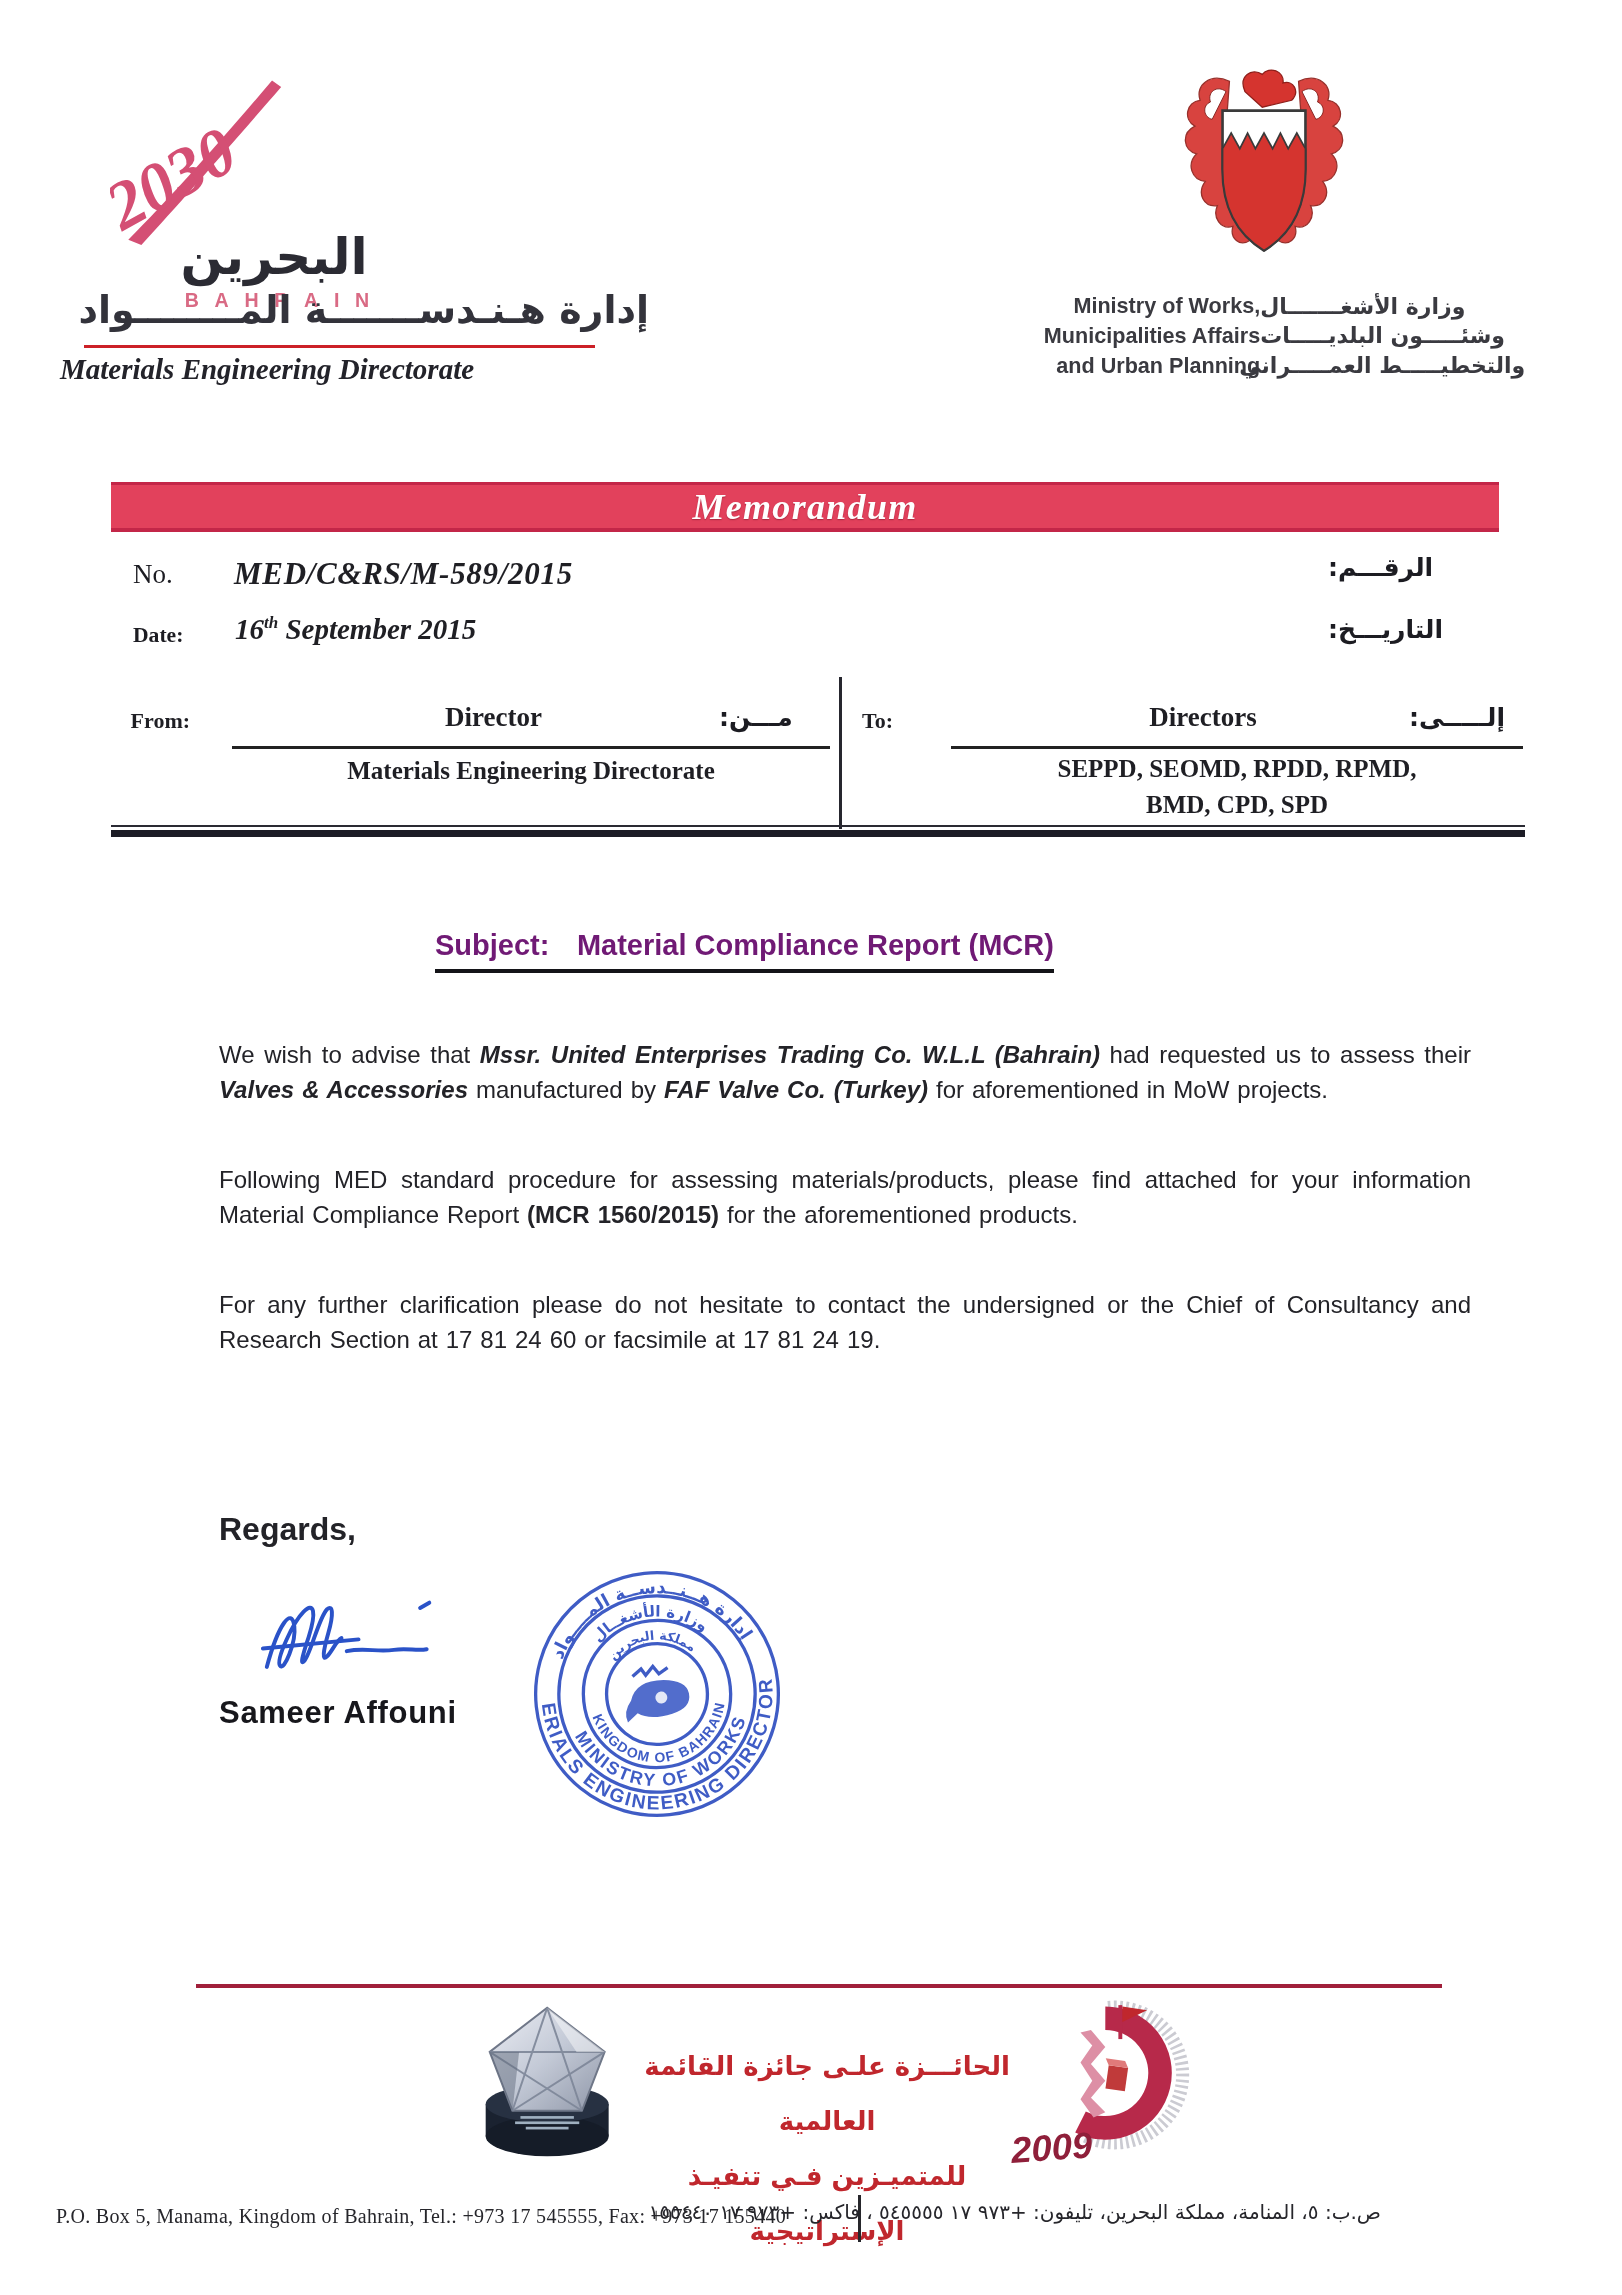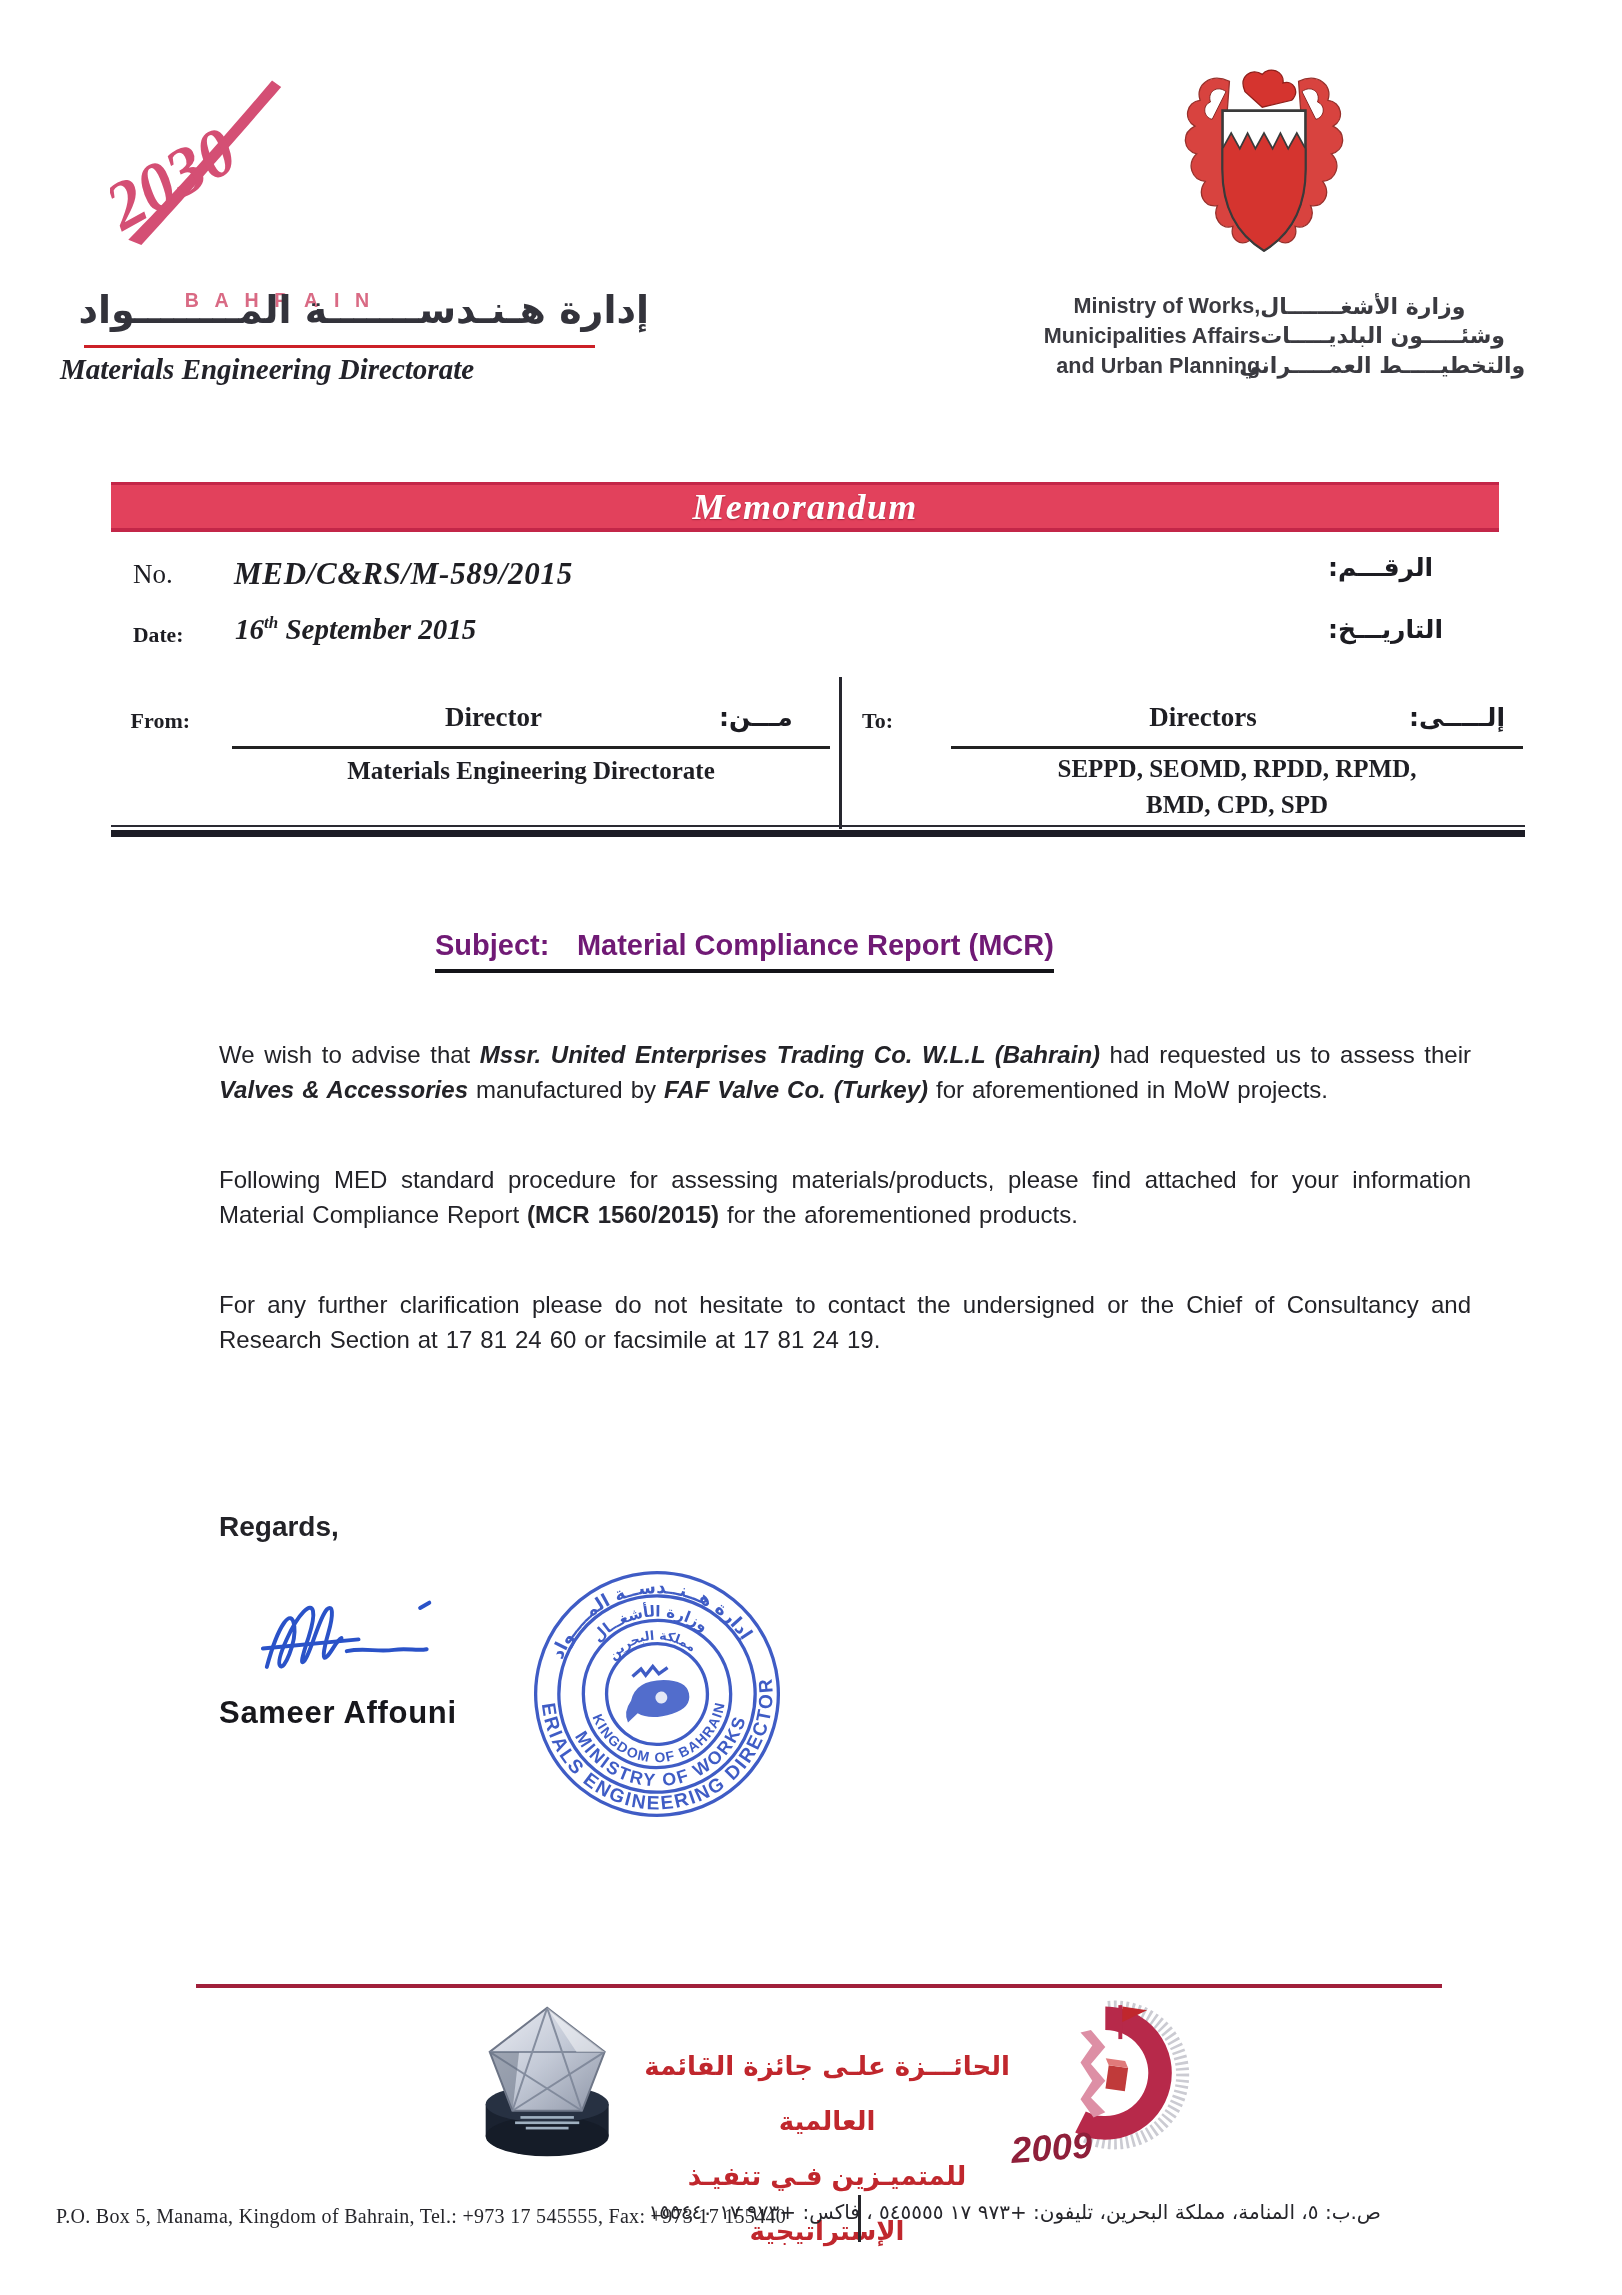--- a/index.html
+++ b/index.html
@@ -115,21 +115,21 @@
 
   
   .body-text{left:219px;top:1037px;width:1252px;}
   .body-text p{
     margin:0 0 55px 0;
     font-size:24px;line-height:35px;text-align:justify;color:#232328;
     word-spacing:1.3px;
   }
   .bi{font-weight:bold;font-style:italic;}
   .b{font-weight:bold;}
-  .regards{left:219px;top:1511px;font-size:28px;font-weight:bold;color:#232328;}
+  .regards{left:219px;top:1511px;font-size:32px;font-weight:bold;color:#232328;}
 
   
   .signature-svg{left:255px;top:1583px;}
   .stamp-svg{left:531px;top:1568px;transform:rotate(-6deg);opacity:.92;}
   .signer-name{left:219px;top:1695px;font-size:31px;font-weight:bold;color:#17171c;letter-spacing:0.7px;}
   .cc-row{left:219px;top:1795px;font-size:25.5px;color:#232328;}
   .cc-row .cc-text{margin-left:41px;}
 
   
   .footer-rule{left:196px;top:1984px;width:1246px;height:3.9px;background:#a01f3a;}
@@ -156,20 +156,21 @@
 </style>
 </head>
 <body>
 
 <div class="page">
 
   <svg class="abs" style="left:110px;top:71px;" width="196" height="177" viewBox="0 0 300 270">
     <path d="M28,258 C95,190 160,118 248,14 L262,24 C172,128 112,196 48,266 Z" fill="#d44f74"></path>
     <text x="-6" y="212" transform="rotate(-29 70 180)" font-family="Liberation Serif, DejaVu Serif, serif" font-style="italic" font-weight="bold" font-size="104" fill="#d44f74">2030</text>
   </svg>
+  <div class="abs bahrain-ar">البحرين</div>
   <div class="abs bahrain-en">BAHRAIN</div>
   <div class="abs dept-ar">إدارة هـنـدســـــــة المــــــــواد</div>
   <div class="abs red-rule"></div>
   <div class="abs dept-en">Materials Engineering Directorate</div>
 
   <svg class="abs" style="left:1169px;top:65px;" width="190" height="226" viewBox="0 0 220 260">
 
     <g fill="#d5342f" stroke="#8e1f1a" stroke-width="1.5">
       <path d="M70,18 C48,8 30,22 36,40 C20,42 16,62 30,70 C14,78 16,98 32,102 C20,114 26,132 42,134 C32,148 40,164 56,162 C50,176 60,190 74,186 C70,200 82,210 94,202 L88,168 L74,120 L66,72 Z" opacity="0.92"></path>
       <path d="M150,18 C172,8 190,22 184,40 C200,42 204,62 190,70 C206,78 204,98 188,102 C200,114 194,132 178,134 C188,148 180,164 164,162 C170,176 160,190 146,186 C150,200 138,210 126,202 L132,168 L146,120 L154,72 Z" opacity="0.92"></path>

